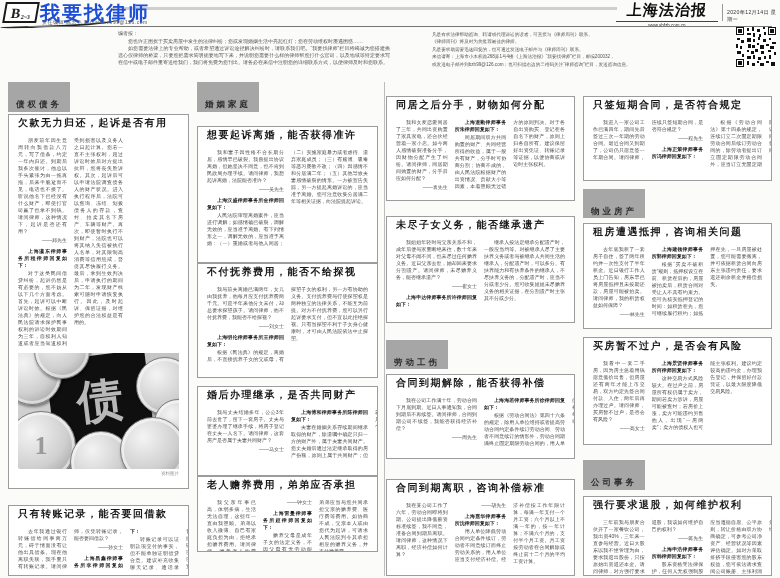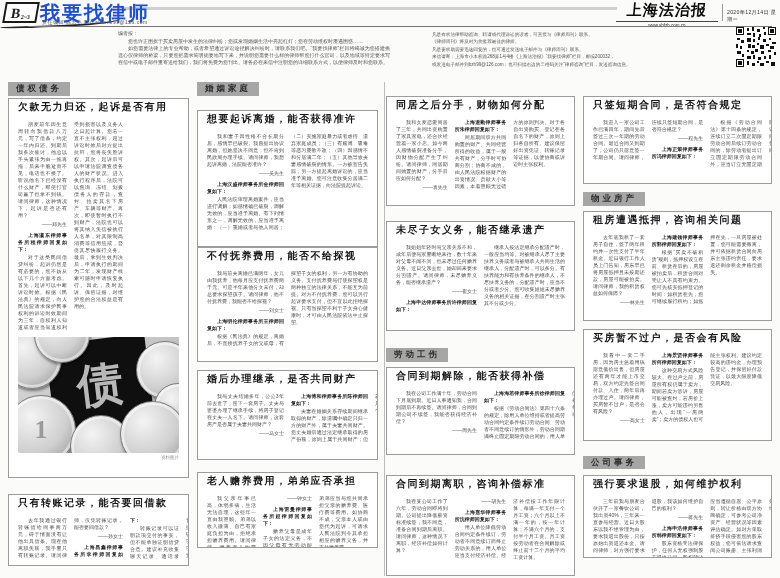--- a/index.html
+++ b/index.html
@@ -31,21 +31,21 @@
   .intro-right{position:absolute;left:432px;top:31px;width:288px;font-size:4.6px;line-height:7.4px;color:#555;}
   .intro-right div{white-space:nowrap;overflow:hidden;}
   .qr{position:absolute;left:736px;top:27px;width:40px;height:40px;}
   
   .content{position:absolute;left:8px;top:82px;width:764px;height:494px;display:flex;gap:8px;}
   .col{display:flex;flex-direction:column;box-sizing:border-box;}
   .c1,.c2{width:181px;}
   .c3,.c4{width:189px;padding-top:14px;}
   .vdivider{position:absolute;left:384px;top:82px;width:1px;height:494px;background:#bdbdbd;}
   .badge{align-self:flex-start;background:#a6a6a6;color:#2e2e2e;font-size:8.5px;font-weight:bold;
-         letter-spacing:3px;line-height:1;padding:2px 8px 3px;margin-bottom:2px;text-align:right;}
+         letter-spacing:3px;line-height:1;padding:18px 8px 3px;margin-bottom:2px;text-align:right;}
   .box{border:1px solid #9c9c9c;background:#fff;padding:0 9px;box-sizing:border-box;overflow:hidden;}
   .atitle{font-size:10px;font-weight:bold;letter-spacing:1.5px;margin:1px 0 7px;color:#191919;white-space:nowrap;}
   .abody{font-size:5px;line-height:7px;color:#4a4a4a;text-align:justify;column-gap:7px;}
   .cols-2{column-count:2;} .cols-3{column-count:3;}
   .fillcols{column-fill:auto;}
   .abody p{margin:0 0 1px;text-indent:2em;}
   .abody .sig{text-align:right;text-indent:0;margin:2px 0 4px;}
   .abody .ri{font-weight:bold;color:#1e1e1e;}
   
   .photo{position:relative;height:116px;margin-top:4px;overflow:hidden;
@@ -221,21 +221,21 @@
       <article class="box" style="height:90px;margin-top:8px">
         <h3 class="atitle">婚后办理继承，是否共同财产</h3>
         <div class="abody cols-2 fillcols" style="height:52px">
           <p class="q">我与丈夫结婚多年，公公3年前去世了，留下一套房子。丈夫与婆婆办理了继承手续，将房子登记在丈夫一人名下。请问律师，这套房产是否属于夫妻共同财产？</p>
           <p class="sig">——马女士</p>
           <p class="ri">上海博和律师事务所陈律师回复如下：</p>
           <p class="ans">夫妻在婚姻关系存续期间继承取得的财产，除遗嘱中确定只归一方的财产外，属于夫妻共同财产。您丈夫婚后通过法定继承取得的房产份额，原则上属于共同财产；但若公公生前立有遗嘱，明确该房产只归您丈夫个人继承，则属于他的个人财产。</p>
         </div>
       </article>
 
-      <article class="box" style="height:76px;margin-top:12px">
+      <article class="box" style="height:76px;">
         <h3 class="atitle">老人赡养费用，弟弟应否承担</h3>
         <div class="abody cols-3 fillcols" style="height:68px">
           <p class="q">我父亲年事已高，体弱多病，生活无法自理，这些年一直由我照顾。弟弟以收入微薄、自己有家庭负担为由，拒绝承担赡养费用。请问律师，赡养老人的费用，弟弟应否承担？</p>
           <p class="sig">——钟女士</p>
           <p class="ri">上海雷曼律师事务所赵律师回复如下：</p>
           <p class="ans">赡养父母是成年子女的法定义务，不因父母有无劳动能力、子女放弃继承或其他理由而免除。您弟弟应当与您共同承担父亲的赡养费、医疗费等费用。如协商不成，父亲本人或由您代为起诉，可请求人民法院判令其承担相应的赡养义务，并支付赡养费。</p>
         </div>
       </article>
     </div>
 

